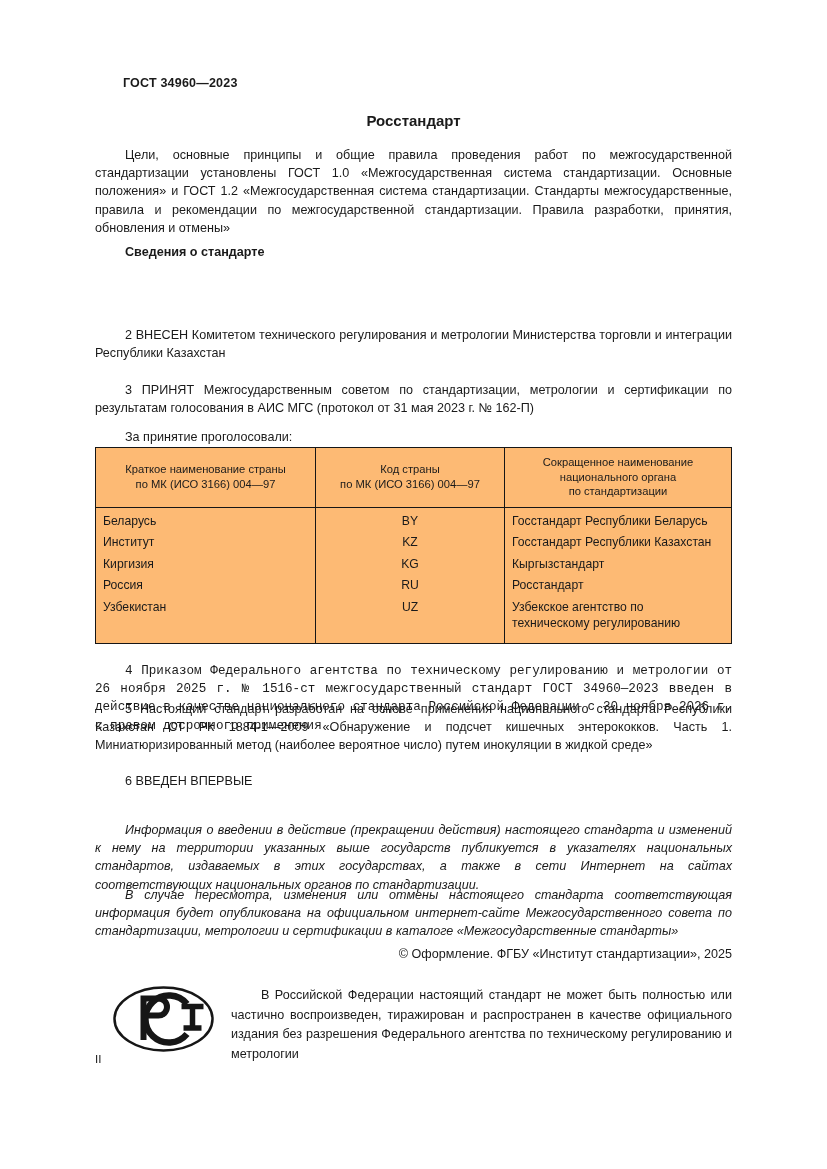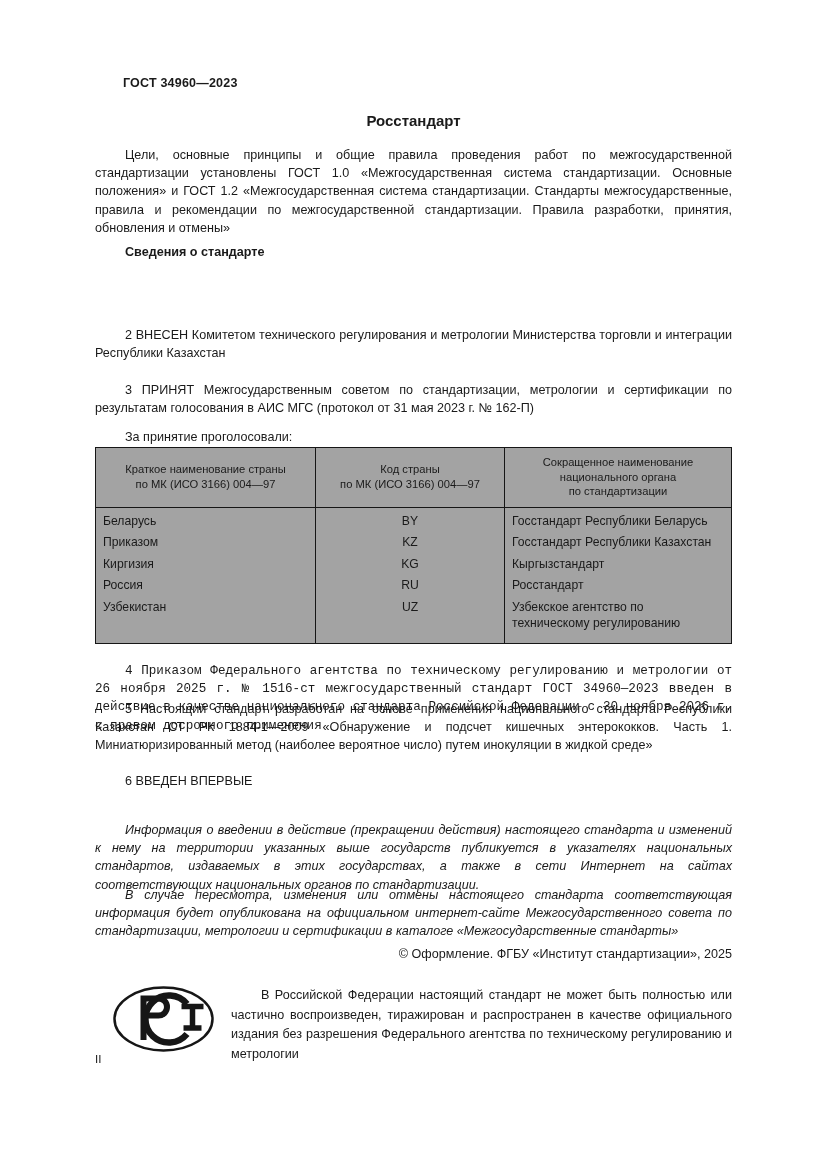--- a/index.html
+++ b/index.html
@@ -58,21 +58,21 @@
 
   
   .vote-table {
     position: absolute;
     left: 95px;
     top: 447px;
     width: 637px;
     border-collapse: collapse;
     font-size: 11.2px;
     border: 1.2px solid #161616;
-    background: #a3a3a3;
+    background: #fdba74;
   }
   .vote-table th {
     font-weight: normal;
     text-align: center;
     vertical-align: middle;
     padding: 7px 6px 8px 6px;
     line-height: 14.5px;
     border-right: 1.2px solid #161616;
     border-bottom: 1.6px solid #161616;
   }
@@ -170,21 +170,21 @@
         </th>
       </tr>
     </thead>
     <tbody>
       <tr>
         <td>Беларусь</td>
         <td class="code">BY</td>
         <td>Госстандарт Республики Беларусь</td>
       </tr>
       <tr>
-        <td>Приказом</td>
+        <td>Институт</td>
         <td class="code">KZ</td>
         <td>Госстандарт Республики Казахстан</td>
       </tr>
       <tr>
         <td>Киргизия</td>
         <td class="code">KG</td>
         <td>Кыргызстандарт</td>
       </tr>
       <tr>
         <td>Россия</td>

